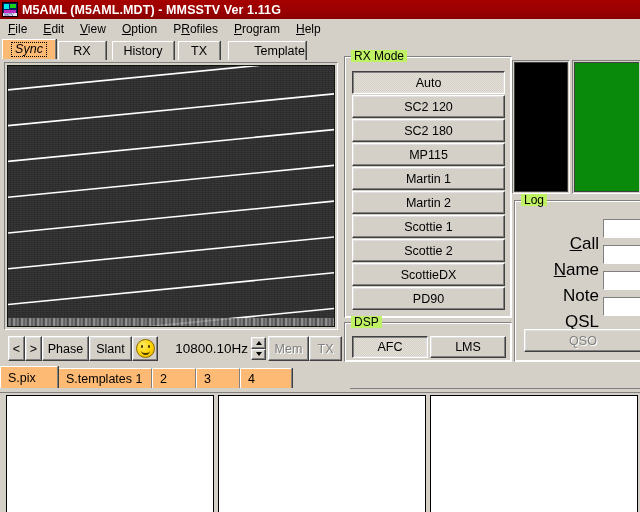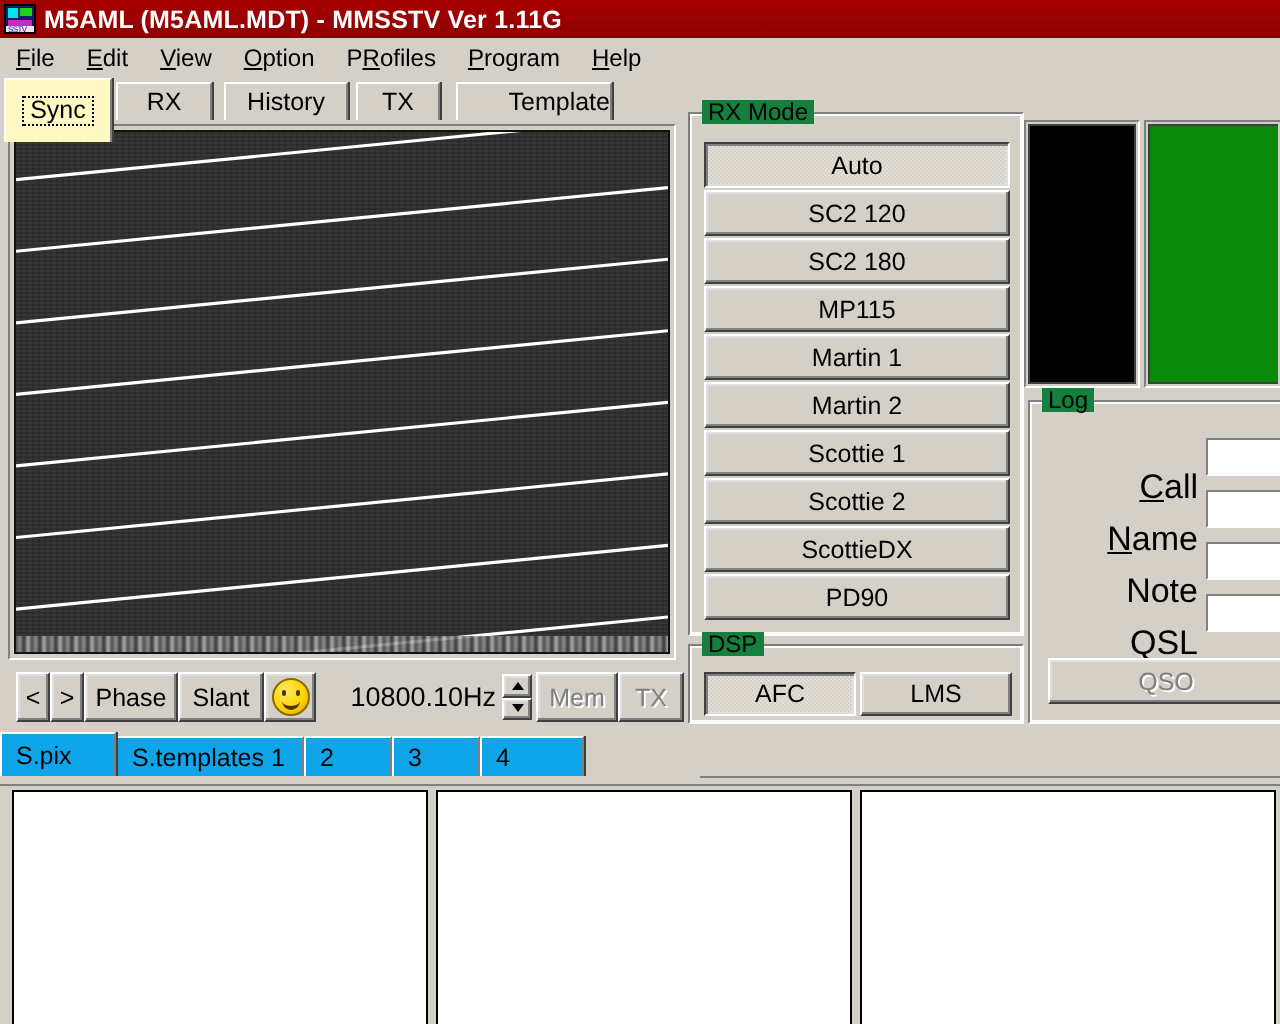--- a/index.html
+++ b/index.html
@@ -61,23 +61,24 @@
     border-left: 1px solid #ffffff;
     border-top: 1px solid #ffffff;
     border-right: 1px solid #808080;
     border-bottom: none;
     display: flex; align-items: center; justify-content: center;
     font-size: 12.5px; box-sizing: border-box;
     box-shadow: 1px 0 0 #404040;
     cursor: default;
   }
   .tab.selected {
-    top: 0px; height: 32px; background: #fef9c3; z-index: 5;
+    top: 0px; height: 20px; background: #fdba74; z-index: 5;
     border-left: 1px solid #ffffff; border-top: 1px solid #ffffff;
     border-right: 1px solid #808080;
+    font-style: italic;
   }
   .tab.selected .tabinner {
     border: 1px dotted #000; padding: 0 3px; line-height: 13px;
   }
 
   
   .sync-frame {
     position: absolute; left: 4px; top: 62px; width: 334px; height: 268px;
     background: #d4d0c8;
     border-top: 1px solid #808080; border-left: 1px solid #808080;
@@ -108,21 +109,21 @@
   .groupbox {
     position: absolute; box-sizing: border-box;
     border: 1px solid #ffffff;
     border-top-color: #808080; border-left-color: #808080;
   }
   .groupbox > .gb-outline {
     position: absolute; inset: 0;
     border: 1px solid #ffffff; pointer-events: none;
   }
   .gb-label {
-    position: absolute; top: -7px; left: 6px; background: #15803d;
+    position: absolute; top: -7px; left: 6px; background: #bef264;
     padding: 0 3px; font-size: 12px; z-index: 3; line-height: 12px;
   }
 
   
   .btn {
     background: #d4d0c8;
     border: 1px solid; border-color: #ffffff #404040 #404040 #ffffff;
     box-shadow: inset -1px -1px 0 #808080, inset 1px 1px 0 #dfdfdf;
     display: flex; align-items: center; justify-content: center;
     font-size: 12.5px; box-sizing: border-box; cursor: default;
@@ -192,21 +193,21 @@
   .log-label u { text-decoration: underline; }
   .log-input {
     position: absolute; height: 19px; background: #ffffff;
     border: 1px solid; border-color: #808080 #ffffff #ffffff #808080;
     box-sizing: border-box;
   }
 
   
   .btab {
     position: absolute; top: 2px; height: 20px;
-    background: #0ea5e9;
+    background: #fdba74;
     border-left: 1px solid #ffffff; border-top: 1px solid #ffffff;
     border-right: 1px solid #808080;
     display: flex; align-items: center; font-size: 12.5px;
     padding-left: 7px; box-sizing: border-box;
     box-shadow: 1px 0 0 #404040; cursor: default; text-align: center;
   }
   .btab.selected { top: 0; height: 22px; z-index: 5; }
 
   
   .cbox {

